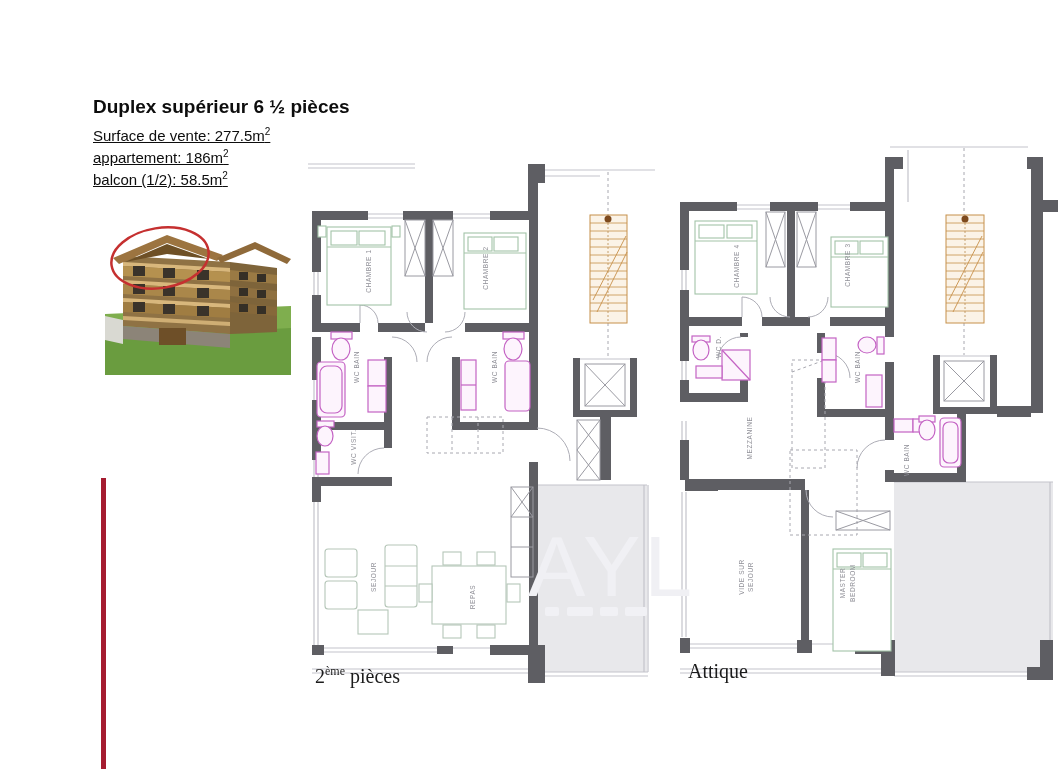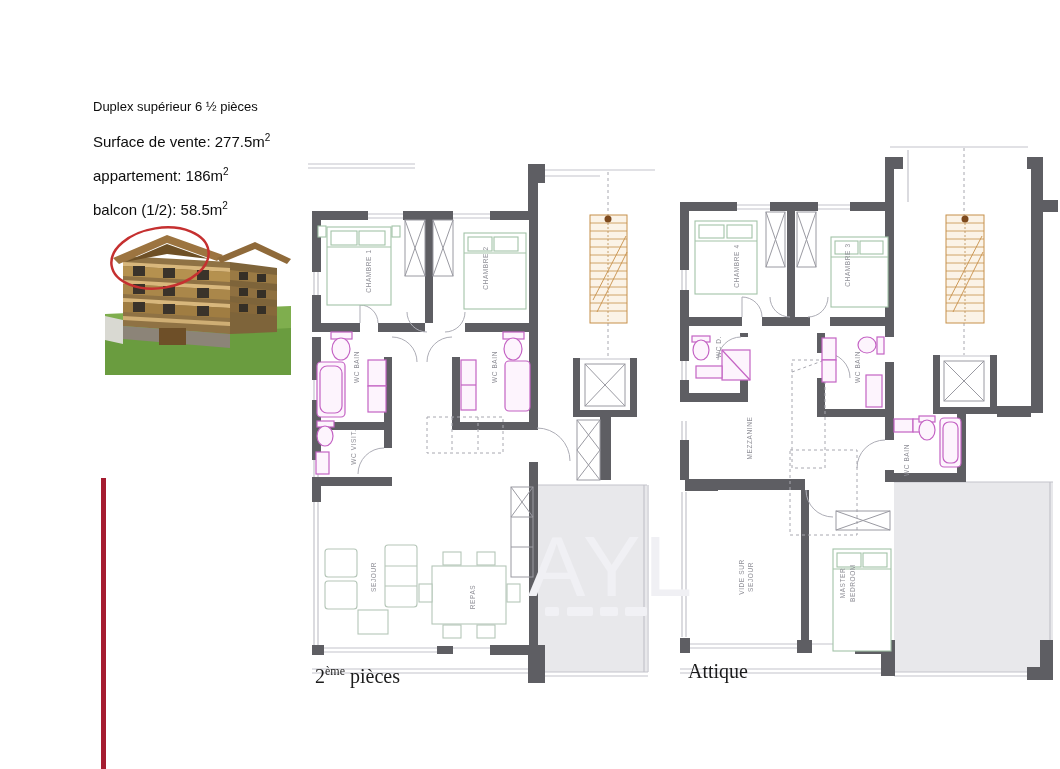--- a/index.html
+++ b/index.html
@@ -1,20 +1,20 @@
 <!DOCTYPE html>
 <html><head>
 <meta charset="utf-8">
 <style>
   html,body{margin:0;padding:0;background:#fff;}
   .page{position:relative;width:1060px;height:769px;background:#ffffff;overflow:hidden;
         font-family:"Liberation Sans",sans-serif;}
   .hdr{position:absolute;left:93px;top:96px;color:#0d0d0d;}
-  .hdr h1{margin:0 4px 5px 0;font-size:13px;line-height:22px;font-weight:normal;}
-  .hdr .ln{font-size:15px;line-height:30px;}
+  .hdr h1{margin:0 4px 5px 0;font-size:19px;line-height:22px;font-weight:bold;}
+  .hdr .ln{font-size:15px;line-height:18px;text-decoration:underline;}
   .hdr sup{font-size:10px;}
   .caption{position:absolute;font-family:"Liberation Serif",serif;font-size:20px;color:#1c1c1c;}
   .caption sup{font-size:12px;}
   .redline{position:absolute;left:101px;top:478px;width:5px;height:291px;background:#a51c30;}
   svg{position:absolute;}
   .plans{left:0;top:0;pointer-events:none;}
   text{font-family:"Liberation Sans",sans-serif;}
 </style>
 </head>
 <body>

